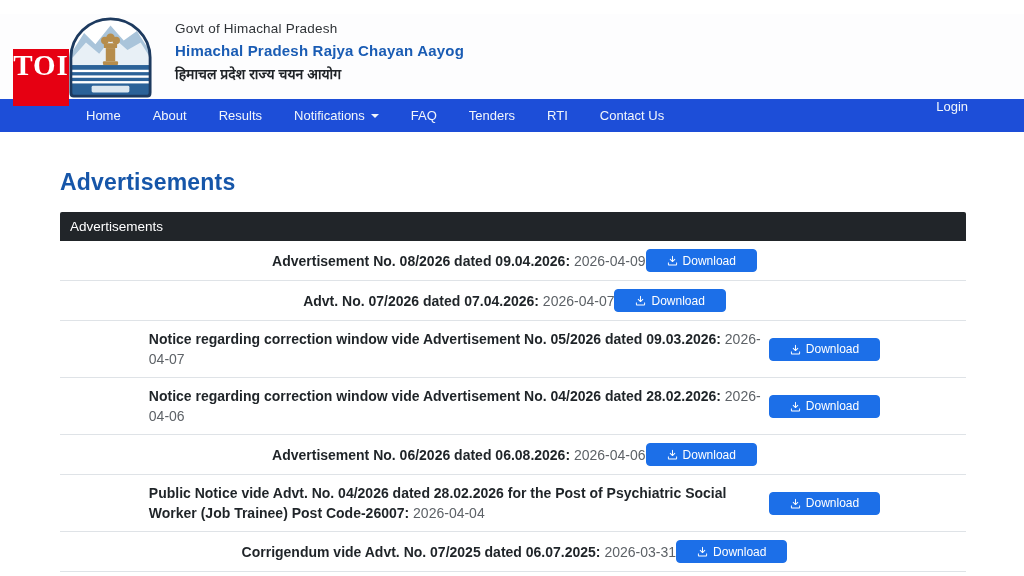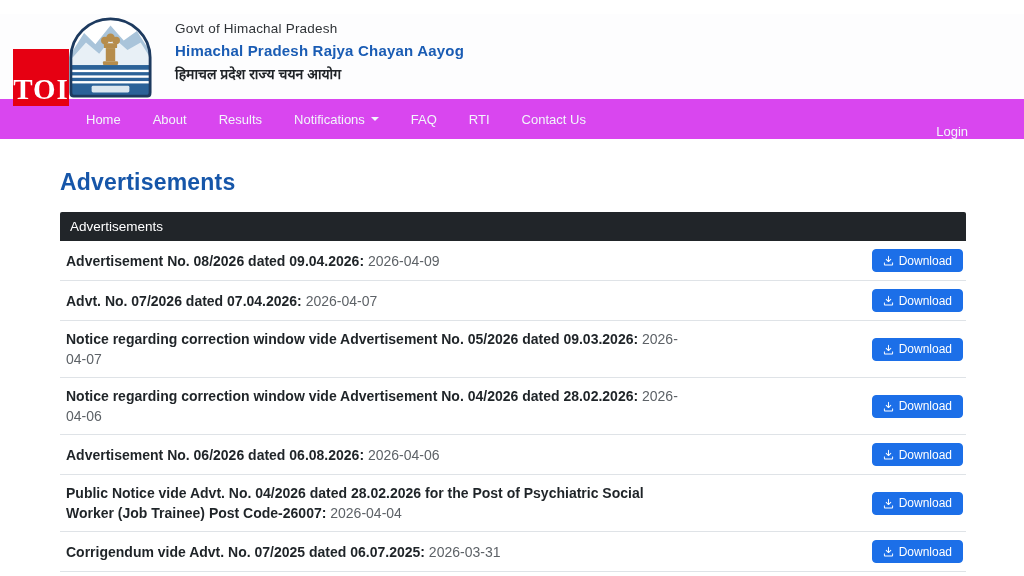--- a/index.html
+++ b/index.html
@@ -10,50 +10,50 @@
   
   .site-header { position:relative; height:85px; background:#fdfdfe; }
   .emblem { position:absolute; left:62px; top:2px; width:97px; height:83px; }
   .header-text { position:absolute; left:175px; top:7px; }
   .gov-line { font-size:13.5px; color:#2f3337; letter-spacing:.2px; margin-bottom:6px; }
   .org-en { font-size:15px; font-weight:bold; color:#1a5cb4; margin-bottom:5px; letter-spacing:.2px; }
   .org-hi { font-size:14px; font-weight:bold; color:#1f2327; }
 
   
   .toi-badge { position:absolute; left:13px; top:35px; width:56px; height:57px;
-    background:#e60012; z-index:30; display:flex; align-items:flex-end; justify-content:center; }
+    background:#e60012; z-index:30; display:flex; align-items:flex-start; justify-content:center; }
   .toi-badge span { color:#ffffff; font-family:"Liberation Serif", serif; font-weight:bold;
     font-size:29px; letter-spacing:1px; }
 
   
-  .navbar { position:absolute; top:85px; left:0; width:1024px; height:40px;
-    background:#d946ef; display:flex; align-items:flex-end; padding:0 56px 0 70px; z-index:10; }
+  .navbar { position:absolute; top:85px; left:0; width:1024px; height:33px;
+    background:#1d4ed8; display:flex; align-items:flex-start; padding:0 56px 0 70px; z-index:10; }
   .nav-items { display:flex; align-items:center; height:100%; }
   .nav-item { color:#f2f6fb; font-size:13px; padding:0 16px; height:100%;
     display:flex; align-items:center; cursor:pointer; white-space:nowrap; }
   .caret { display:inline-block; width:0; height:0; margin-left:6px;
     border-left:4px solid transparent; border-right:4px solid transparent;
     border-top:4px solid #f2f6fb; }
   .nav-login { margin-left:auto; color:#f2f6fb; font-size:13px; cursor:pointer; }
 
   
   .content { position:absolute; top:118px; left:60px; width:906px; }
   .page-title { margin-top:37px; font-size:23px; font-weight:bold; color:#1656a9; letter-spacing:.2px; }
   .table-wrap { margin-top:16px; border-bottom:1px solid #dfe3e7; }
   .table-head { background:#212529; color:#ffffff; font-size:13.5px;
     padding:6px 10px; height:29px; display:flex; align-items:center; border-radius:2px 2px 0 0; }
-  .adv-row { display:flex; align-items:center; justify-content:space-between;
+  .adv-row { display:flex; align-items:center; justify-content:center;
     border-top:1px solid #dfe3e7; padding:8px 0 8px 6px; min-height:36px; }
   .adv-row:first-of-type { border-top:none; }
   .adv-text { max-width:620px; font-size:14px; line-height:20px; }
   .adv-title { font-weight:bold; color:#1f2428; }
   .adv-date { color:#5d6267; }
   .dl-btn { flex-shrink:0; display:inline-flex; align-items:center; gap:5px;
     background:#1c6fe8; color:#ffffff; border:1px solid #1c6fe8; border-radius:4px;
-    font-size:12px; padding:4px 10px; height:23px; cursor:pointer; margin-right:3px;
+    font-size:12px; padding:4px 20px; height:23px; cursor:pointer; margin-right:3px;
     font-family:"Liberation Sans", sans-serif; }
   .dl-btn svg { display:block; }
 </style>
 </head>
 <body>
 
 <div class="page">
 
   <div class="site-header">
     <svg class="emblem" viewBox="0 0 100 88">
@@ -109,20 +109,24 @@
   </div>
         <div class="nav-item">
     <span>Notifications</span>
     <span class="caret"></span>
   </div>
         <div class="nav-item">
     <span>FAQ</span>
 
   </div>
         <div class="nav-item">
+    <span>Tenders</span>
+
+  </div>
+        <div class="nav-item">
     <span>RTI</span>
 
   </div>
         <div class="nav-item">
     <span>Contact Us</span>
 
   </div>
       </div>
     <div class="nav-login">Login</div>
   </nav>

